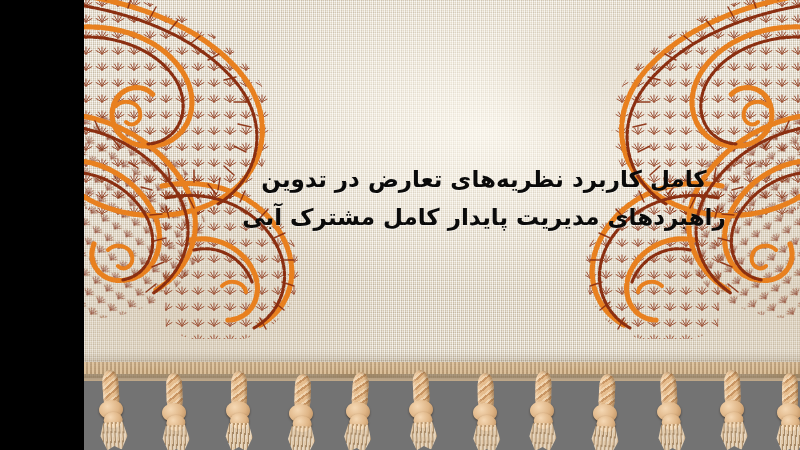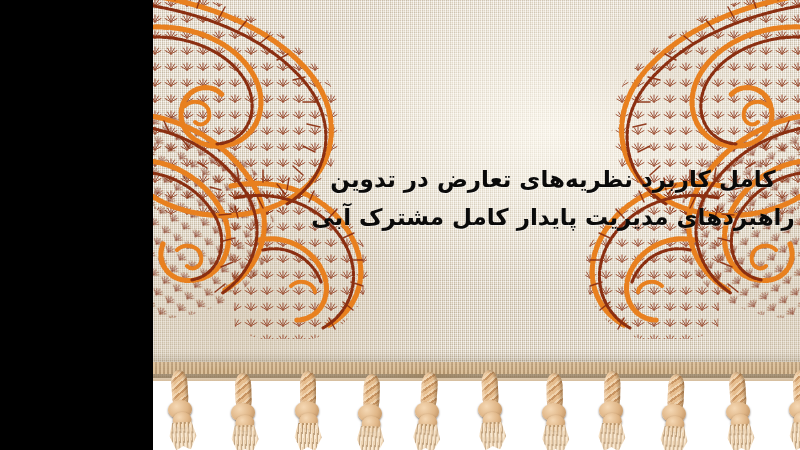--- a/index.html
+++ b/index.html
@@ -1,21 +1,21 @@
 <!DOCTYPE html>
 <html lang="fa" dir="rtl"><head>
 <meta charset="utf-8">
 <title>Pateh Banner</title>
 <style>
   html,body{margin:0;padding:0;background:#000;}
   #stage{
     position:relative;
-    width:647px;height:450px;
+    width:716px;height:450px;
     overflow:hidden;
-    background:#ffffff;
+    background:#737373;
     font-family:"DejaVu Sans","Liberation Sans",sans-serif;
   }
 
   
   .fabric{
     position:absolute;left:0;top:0;width:800px;height:378px;
     background-color:#e6dccb;
     background-image:
       
       radial-gradient(ellipse 420px 230px at 50% 35%, rgba(255,252,244,.75), rgba(255,252,244,0) 70%),

